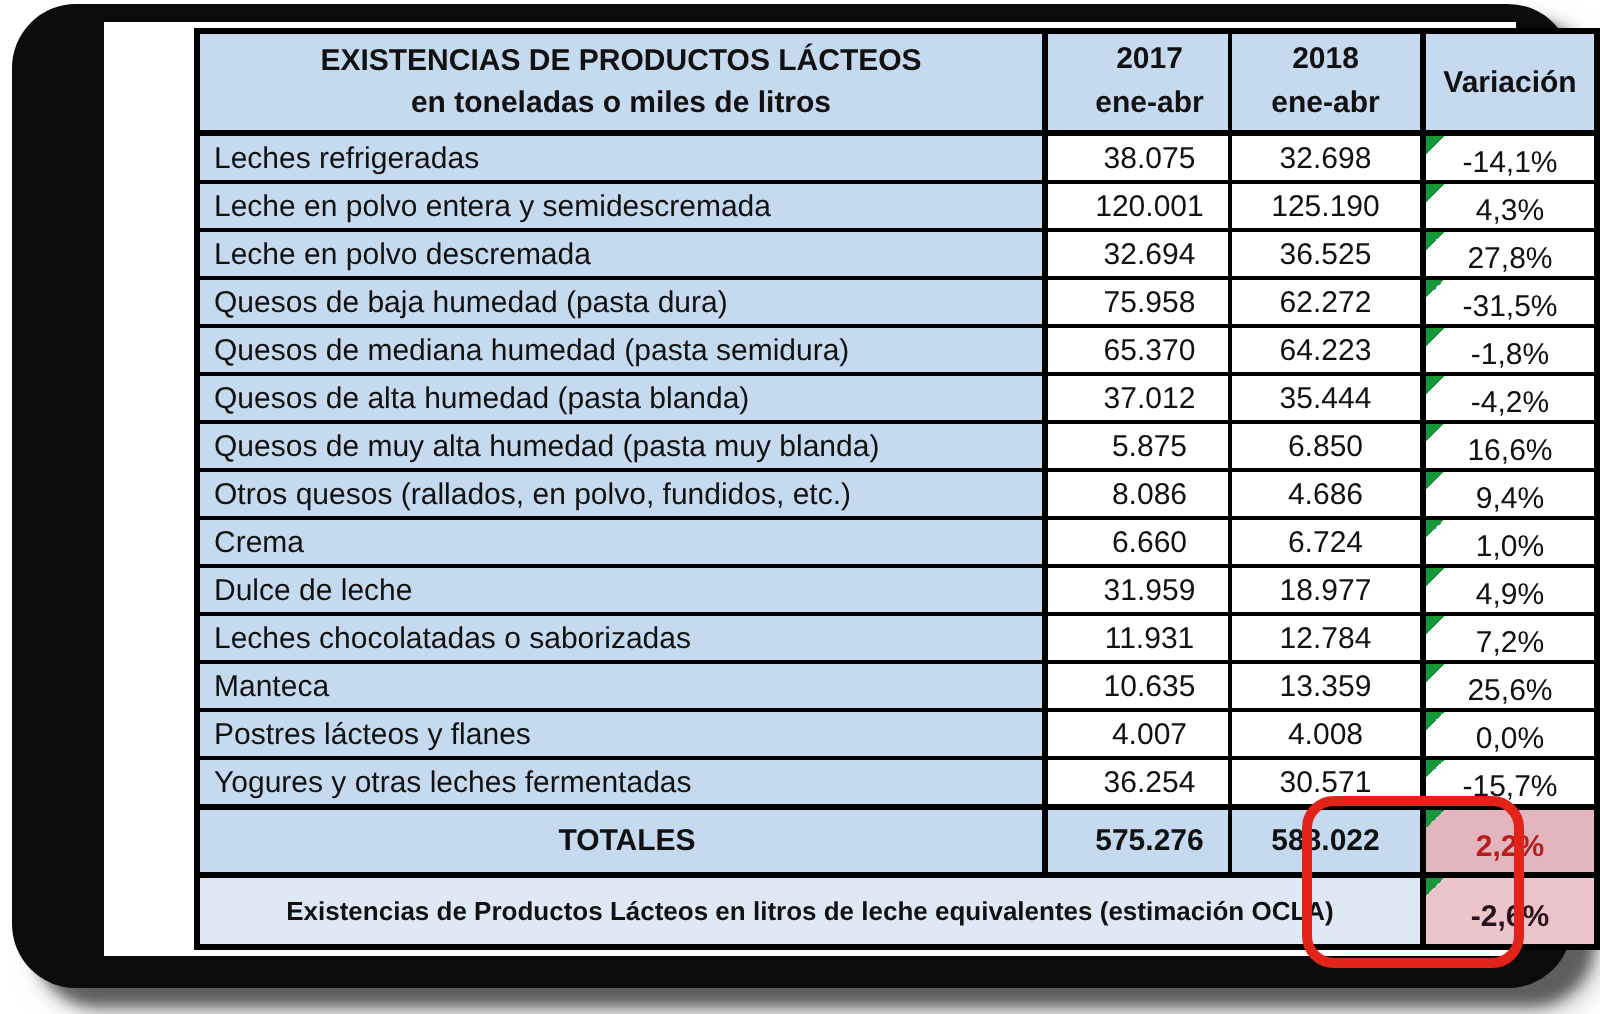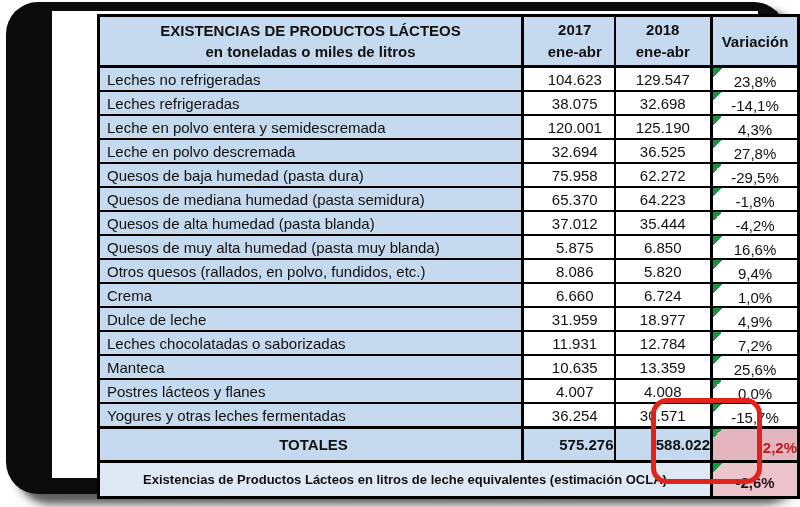--- a/index.html
+++ b/index.html
@@ -30,21 +30,21 @@
   .yr{line-height:22px;text-align:center;}
   .col-c1{border-left:3px solid #000;padding-left:12px;}
   .col-c2{border-left:2px solid #000;}
   .col-var{border-left:3px solid #000;}
   tbody td{height:21px;}
   td.lbl{background:#c5d9ef;padding-left:7px;text-align:left;}
   td.num{background:#ffffff;text-align:center;}
   td.pct{background:#ffffff;text-align:center;position:relative;padding-top:5px;height:16px;}
   .tri{position:absolute;top:0;left:0;width:9px;height:9px;
        background:linear-gradient(135deg,#17973b 50%,transparent 50%);}
-  tr.totals td{border-top:3px solid #000;border-bottom:3px solid #000;height:26px;font-weight:bold;text-align:right;}
+  tr.totals td{border-top:3px solid #000;border-bottom:3px solid #000;height:26px;font-weight:bold;}
   tr.totals .lbl{text-align:center;padding-left:6px;}
   tr.totals .num{background:#c5d9ef;}
   tr.totals .pct{background:#e3b5bf;color:#b91c1c;}
   tr.footer td{height:28px;font-weight:bold;}
   tr.footer .foot-lbl{background:#dfe9f5;text-align:center;font-size:13px;}
   tr.footer .pct{background:#ecc4cb;color:#27121d;}
   .red-box{
     position:absolute;right:-4px;bottom:-6px;width:101px;height:76px;
     border:5px solid #e2231a;border-radius:16px;z-index:5;pointer-events:none;
   }
@@ -74,29 +74,20 @@
           </th>
           <th class="col-c2">
             <div class="yr">2018</div>
             <div class="yr">ene-abr</div>
           </th>
           <th class="col-var">Variación</th>
         </tr>
       </thead>
       <tbody id="rows-body">
   <tr>
-    <td class="lbl">Leches no refrigeradas</td>
-    <td class="num col-c1">104.623</td>
-    <td class="num col-c2">129.547</td>
-    <td class="pct col-var">
-      <i class="tri"></i>
-      <span>23,8%</span>
-    </td>
-  </tr>
-  <tr>
     <td class="lbl">Leches refrigeradas</td>
     <td class="num col-c1">38.075</td>
     <td class="num col-c2">32.698</td>
     <td class="pct col-var">
       <i class="tri"></i>
       <span>-14,1%</span>
     </td>
   </tr>
   <tr>
     <td class="lbl">Leche en polvo entera y semidescremada</td>
@@ -115,21 +106,21 @@
       <i class="tri"></i>
       <span>27,8%</span>
     </td>
   </tr>
   <tr>
     <td class="lbl">Quesos de baja humedad (pasta dura)</td>
     <td class="num col-c1">75.958</td>
     <td class="num col-c2">62.272</td>
     <td class="pct col-var">
       <i class="tri"></i>
-      <span>-29,5%</span>
+      <span>-31,5%</span>
     </td>
   </tr>
   <tr>
     <td class="lbl">Quesos de mediana humedad (pasta semidura)</td>
     <td class="num col-c1">65.370</td>
     <td class="num col-c2">64.223</td>
     <td class="pct col-var">
       <i class="tri"></i>
       <span>-1,8%</span>
     </td>
@@ -148,21 +139,21 @@
     <td class="num col-c1">5.875</td>
     <td class="num col-c2">6.850</td>
     <td class="pct col-var">
       <i class="tri"></i>
       <span>16,6%</span>
     </td>
   </tr>
   <tr>
     <td class="lbl">Otros quesos (rallados, en polvo, fundidos, etc.)</td>
     <td class="num col-c1">8.086</td>
-    <td class="num col-c2">5.820</td>
+    <td class="num col-c2">4.686</td>
     <td class="pct col-var">
       <i class="tri"></i>
       <span>9,4%</span>
     </td>
   </tr>
   <tr>
     <td class="lbl">Crema</td>
     <td class="num col-c1">6.660</td>
     <td class="num col-c2">6.724</td>
     <td class="pct col-var">

